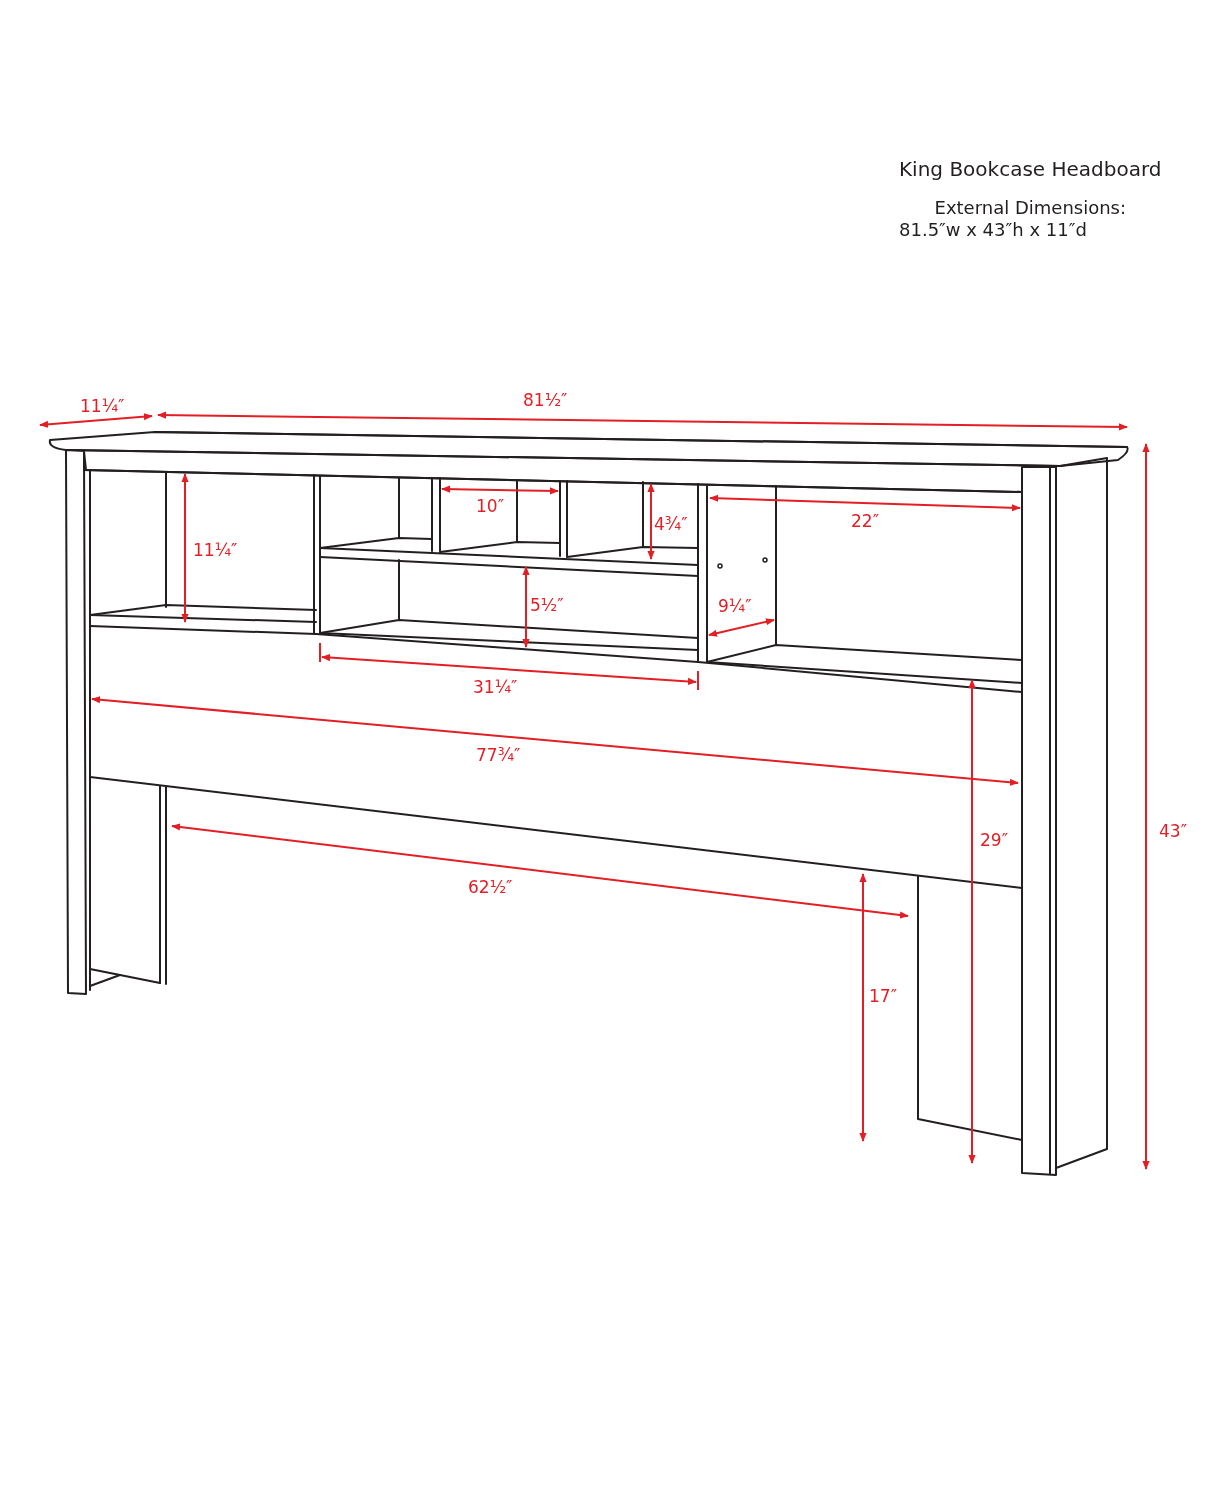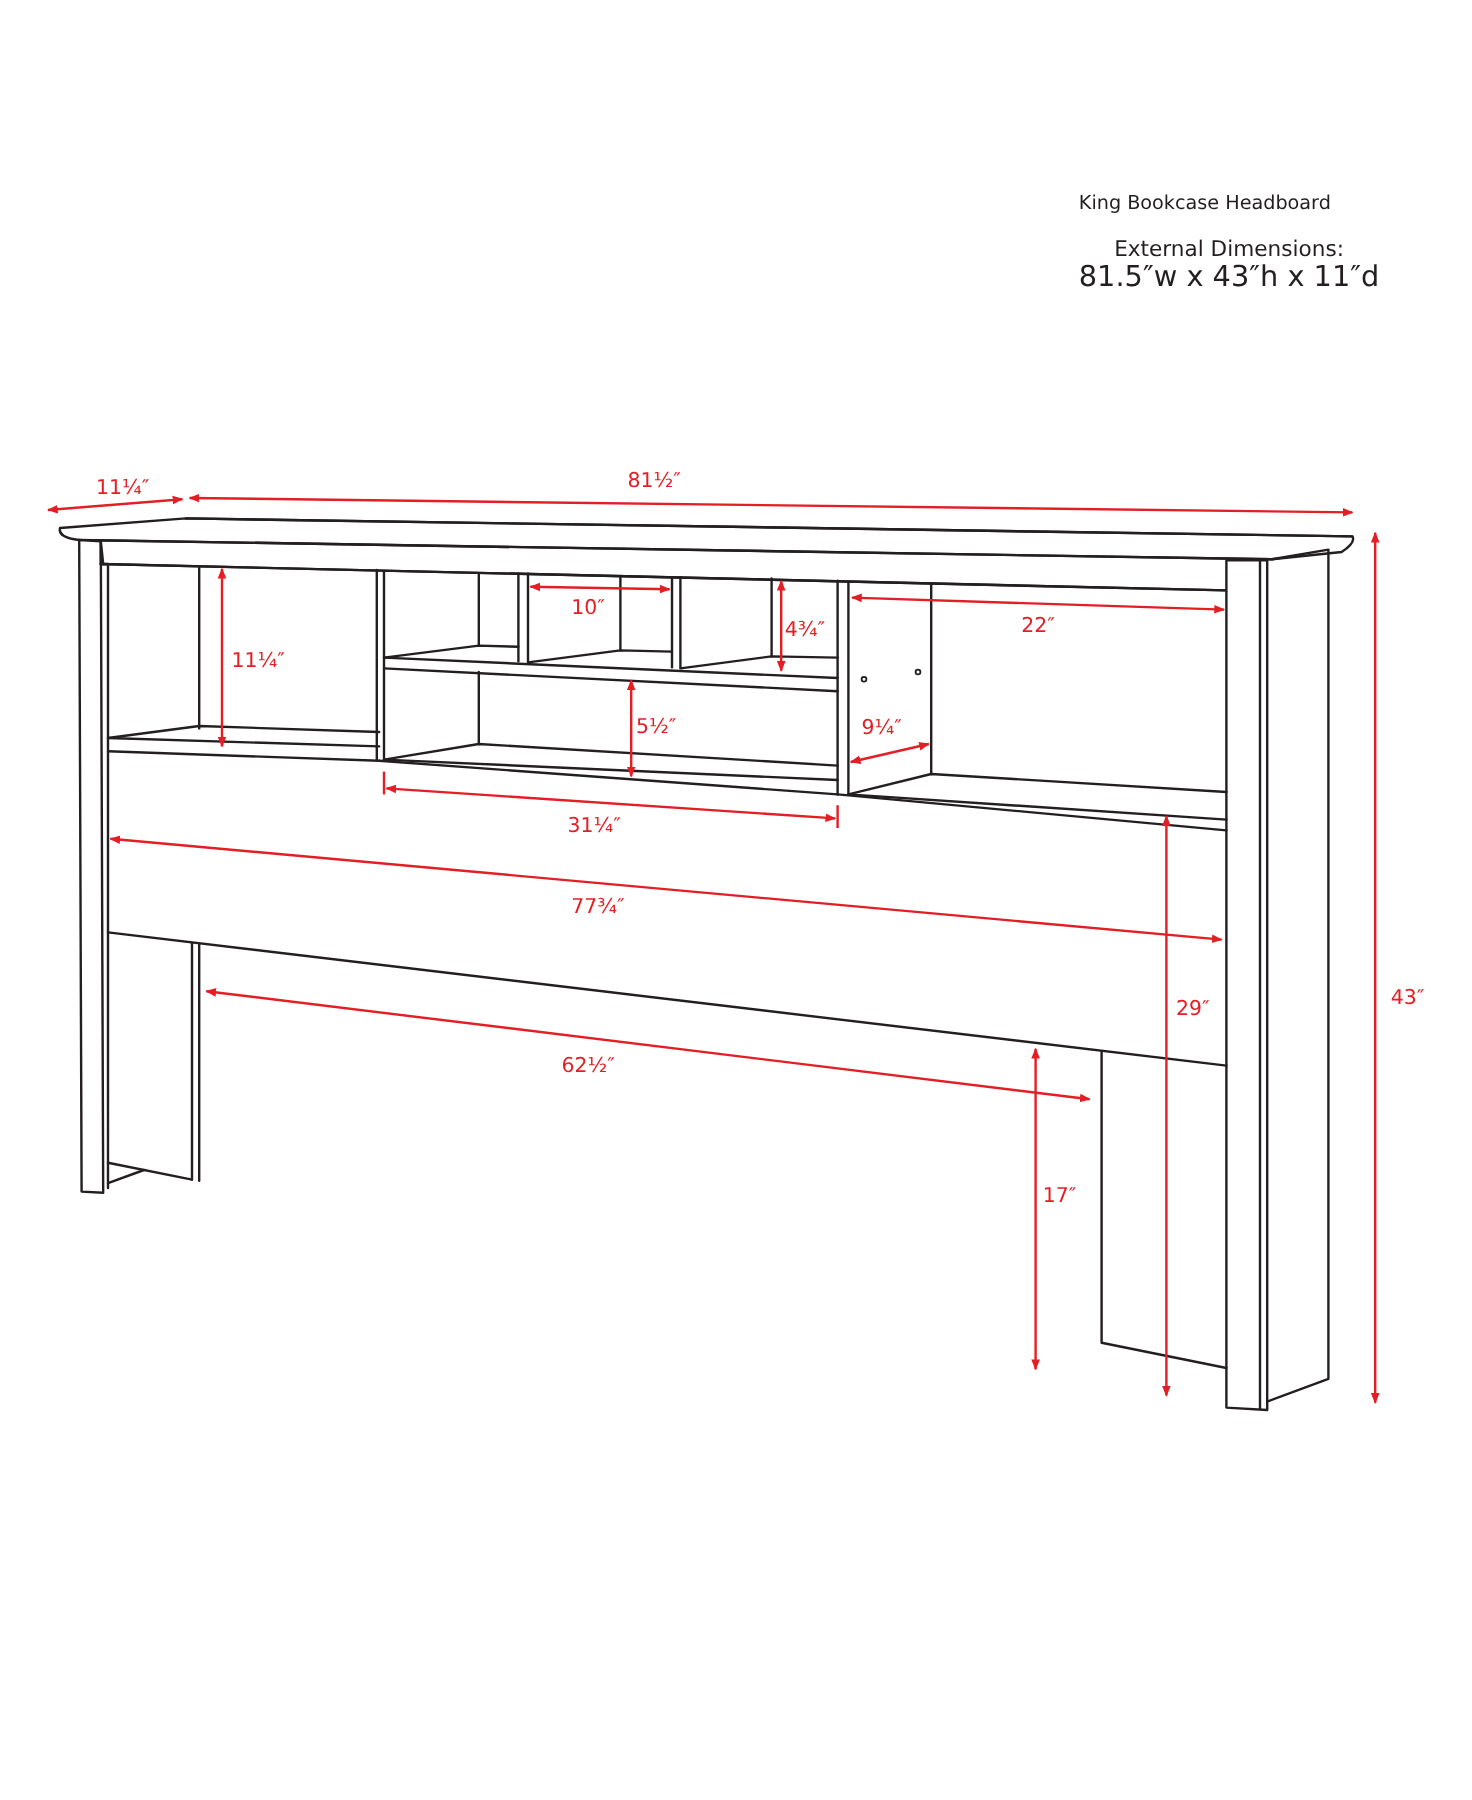--- a/index.html
+++ b/index.html
@@ -1,20 +1,20 @@
 <!DOCTYPE html>
 <html><head>
 <meta charset="utf-8">
 <style>
   html, body { margin: 0; padding: 0; background: #ffffff; }
   body { width: 1227px; height: 1500px; position: relative; overflow: hidden; font-family: "DejaVu Sans", sans-serif; }
   .title-block { position: absolute; left: 899px; top: 154px; color: #231f20; }
-  .title { font-size: 16px; line-height: 30px; white-space: nowrap; }
+  .title { font-size: 20px; line-height: 30px; white-space: nowrap; }
   .sub { font-size: 18px; line-height: 22px; margin-top: 13px; white-space: nowrap; text-align: center; }
-  .spec { font-size: 24px; line-height: 22px; white-space: nowrap; }
+  .spec { font-size: 18px; line-height: 22px; white-space: nowrap; }
   svg.drawing { position: absolute; left: 0; top: 0; }
   .ln { stroke: #231f20; stroke-width: 2; fill: none; stroke-linejoin: round; stroke-linecap: round; }
   .ln-fill { stroke: #231f20; stroke-width: 2; fill: #ffffff; stroke-linejoin: round; }
   .dim { stroke: #e31e24; stroke-width: 2; fill: none; }
   .dimtxt { fill: #e31e24; font-family: "DejaVu Sans", sans-serif; font-size: 17px; }
   .hole { fill: none; stroke: #231f20; stroke-width: 1.5; }
 </style>
 </head>
 <body>
 

